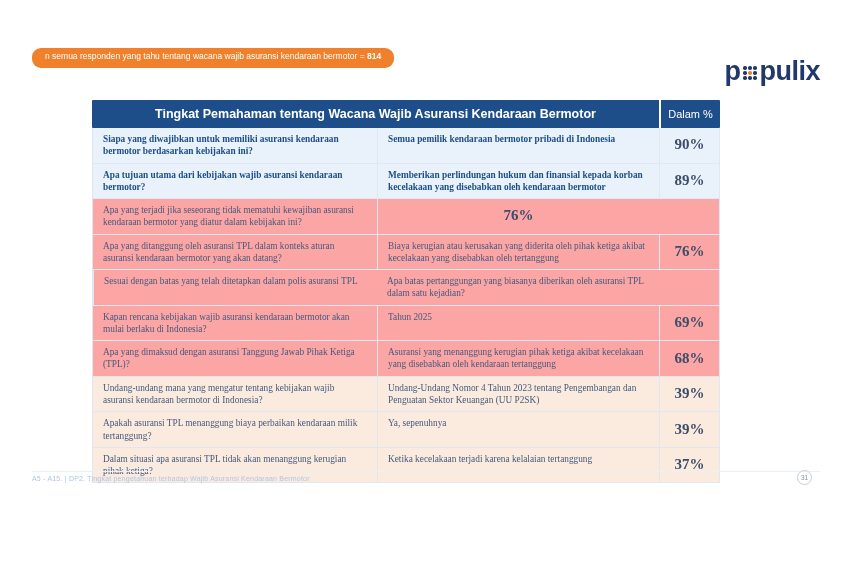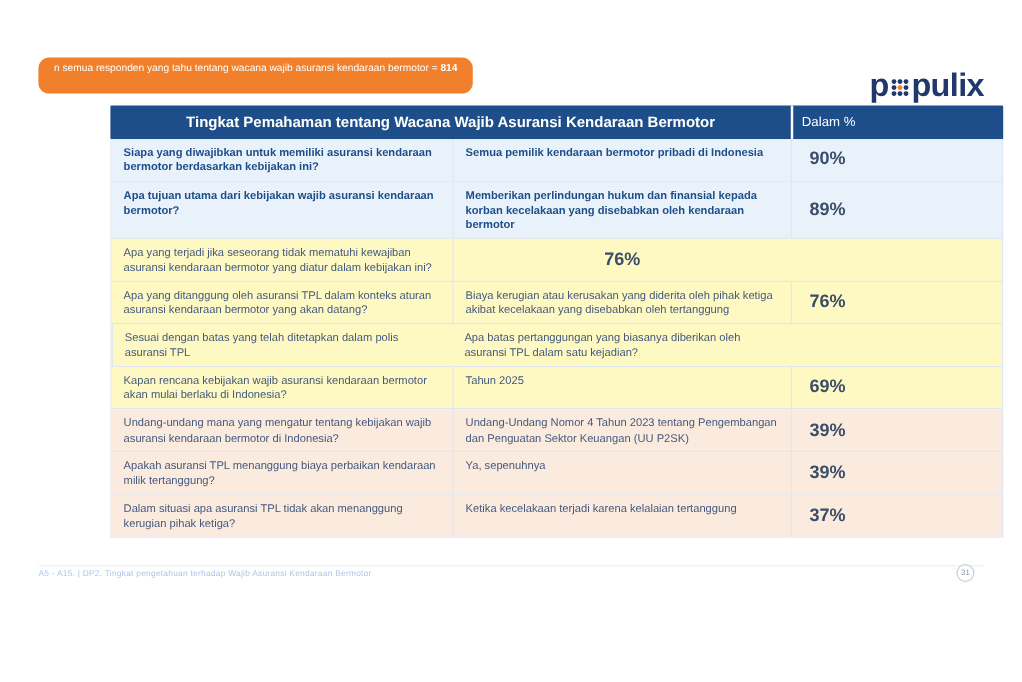--- a/index.html
+++ b/index.html
@@ -2,59 +2,60 @@
 <html style="--navy: #1D4E89; --orange: #F0802B; --row_blue: #E9F2FB; --row_peach: #FBEBDE; --border: #DEE7F2; --text_dark: #44597E; --logo_navy: #21386B; --footer_blue: #AEC5E8;"><head>
 <meta charset="utf-8">
 <style>
   html,body{margin:0;padding:0;}
   body{
     width:852px;height:568px;position:relative;background:#ffffff;
     font-family:"Liberation Sans",sans-serif;overflow:hidden;
   }
   
   .badge{
-    position:absolute;left:32px;top:48px;height:30px;line-height:17px;
+    position:absolute;left:32px;top:48px;height:20px;line-height:17px;
     background:var(--orange,#F0802B);color:#fff;border-radius:9px;
     padding:0 13px;font-size:8.5px;white-space:nowrap;
   }
   .badge b{font-weight:700;}
   
   .logo{
     position:absolute;right:32px;top:56px;display:flex;align-items:flex-start;
     color:var(--logo_navy,#21386B);font-size:27px;font-weight:700;letter-spacing:-0.5px;
   }
   .logo .dots{
     display:grid;grid-template-columns:repeat(3,3.6px);grid-auto-rows:3.6px;
     gap:1.6px;margin:10px 2.5px 0 2.5px;
   }
   .logo .dot{width:3.6px;height:3.6px;border-radius:50%;background:var(--logo_navy,#21386B);}
   .logo .dot.orange{background:var(--orange,#F0802B);}
   
-  .table{position:absolute;left:92px;top:88px;width:744px;}
+  .table{position:absolute;left:92px;top:100px;width:628px;}
   .thead{
     display:grid;grid-template-columns:567px 61px;background:var(--navy,#1D4E89);
     color:#fff;height:28px;border-radius:1px;
   }
   .thead .title{
     display:flex;align-items:center;justify-content:center;
     font-weight:700;font-size:12.5px;
   }
   .thead .vh{
     display:flex;align-items:center;justify-content:center;
     font-weight:400;font-size:11px;border-left:2px solid #fff;
   }
   .tbody{border:1px solid var(--border,#DEE7F2);border-top:none;}
   .trow{
     display:grid;grid-template-columns:284px 282px 60px;
-    border-bottom:1px solid var(--border,#DEE7F2);background:#fef9c3;
+    border-bottom:1px solid var(--border,#DEE7F2);background:#fca5a5;
   }
   .trow:last-child{border-bottom:none;}
   .cell{
     padding:5px 10px;font-size:9.3px;line-height:1.32;
     color:var(--text_dark,#44597E);
+    font-family:Liberation Serif, serif;
   }
   .cell.a{border-left:1px solid var(--border,#DEE7F2);}
   .cell.v{
     border-left:1px solid var(--border,#DEE7F2);display:flex;align-items:center;
     justify-content:center;font-weight:700;font-size:15px;color:#3B4D68;padding:2px;
   }
   .style-blue{background:var(--row_blue,#E9F2FB);}
   .style-blue .q,.style-blue .a{font-weight:700;color:var(--navy,#1D4E89);}
   .style-peach{background:var(--row_peach,#FBEBDE);}
   
@@ -125,20 +126,25 @@
     <div class="cell a">Sesuai dengan batas yang telah ditetapkan dalam polis asuransi TPL</div>
     <div class="cell q">Apa batas pertanggungan yang biasanya diberikan oleh asuransi TPL dalam satu kejadian?</div>
   </div>
 
   <div class="trow style-white">
     <div class="cell q">Kapan rencana kebijakan wajib asuransi kendaraan bermotor akan mulai berlaku di Indonesia?</div>
     <div class="cell a">Tahun 2025</div>
     <div class="cell v">69%</div>
   </div>
 
+  <div class="trow style-white">
+    <div class="cell q">Apa yang dimaksud dengan asuransi Tanggung Jawab Pihak Ketiga (TPL)?</div>
+    <div class="cell a">Asuransi yang menanggung kerugian pihak ketiga akibat kecelakaan yang disebabkan oleh kendaraan tertanggung</div>
+    <div class="cell v">68%</div>
+  </div>
 
 
   <div class="trow style-peach">
     <div class="cell q">Undang-undang mana yang mengatur tentang kebijakan wajib asuransi kendaraan bermotor di Indonesia?</div>
     <div class="cell a">Undang-Undang Nomor 4 Tahun 2023 tentang Pengembangan dan Penguatan Sektor Keuangan (UU P2SK)</div>
     <div class="cell v">39%</div>
   </div>
 
   <div class="trow style-peach">
     <div class="cell q">Apakah asuransi TPL menanggung biaya perbaikan kendaraan milik tertanggung?</div>

